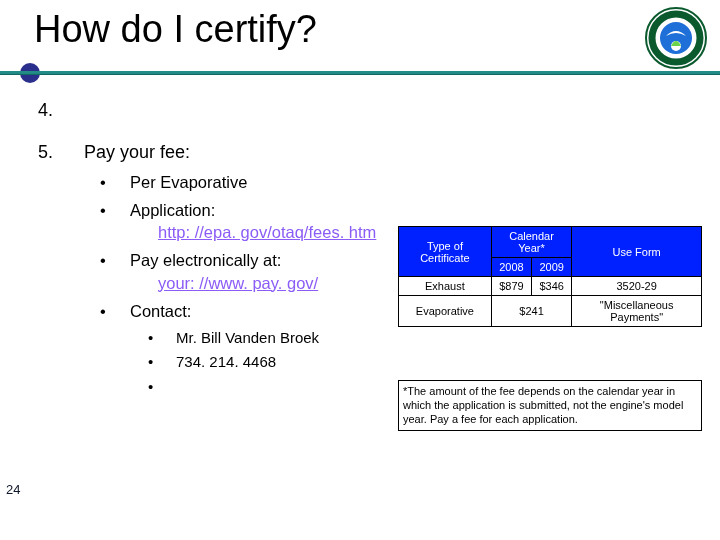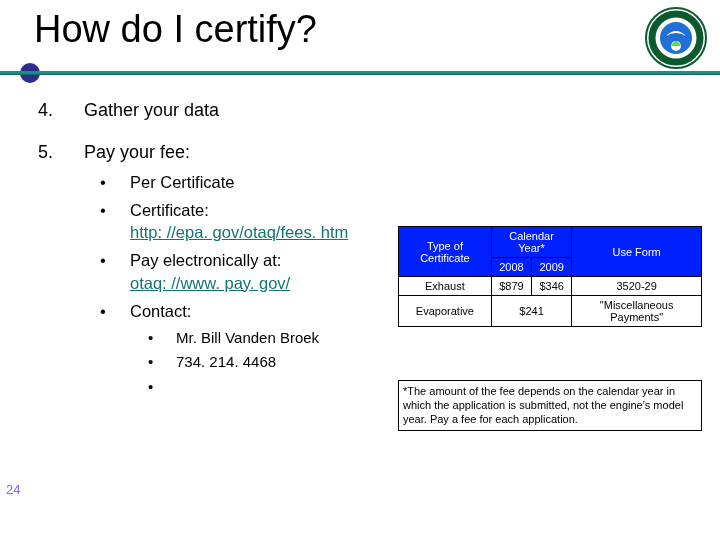--- a/index.html
+++ b/index.html
@@ -10,22 +10,22 @@
   .logo{position:absolute;right:12px;top:6px;width:64px;height:64px;}
   .logo svg{width:64px;height:64px;}
   .body{position:absolute;left:38px;top:98px;width:640px;font-size:18px;color:#000;line-height:1.35;}
   .row{display:flex;margin-bottom:18px;}
   .num{width:46px;flex:none;}
   .txt{}
   .sub1{margin-left:62px;margin-bottom:6px;display:flex;font-size:16.5px;}
   .bul{width:30px;flex:none;}
   .sub2{margin-left:110px;margin-bottom:4px;display:flex;font-size:15px;}
   .bul2{width:28px;flex:none;}
-  a.lk{color:#0f766e;text-decoration:underline;}
-  .pagenum{position:absolute;left:6px;bottom:12px;font-size:13px;color:#8b5cf6;}
+  a.lk{color:#8b5cf6;text-decoration:underline;margin-left:28px;}
+  .pagenum{position:absolute;left:6px;bottom:12px;font-size:13px;color:#0f172a;}
   
   .tbl{position:absolute;right:18px;top:226px;width:304px;font-size:11px;color:#000;}
   .tbl table{border-collapse:collapse;width:100%;}
   .tbl td,.tbl th{border:1px solid #000;padding:3px 4px;text-align:center;vertical-align:middle;}
   .hdrcell{background:#0021ff;color:#fff;font-weight:normal;}
   .caltitle{border-left:1px solid #000;border-right:1px solid #000;border-top:1px solid #000;}
   .foot{position:absolute;right:18px;top:380px;width:304px;border:1px solid #000;padding:4px;font-size:11px;line-height:1.25;box-sizing:border-box;}
 </style>
 </head>
 <body>
@@ -44,44 +44,43 @@
       <path d="M22 30 Q32 20 42 30 Q32 24 22 30 Z" fill="#fff"></path>
       <circle cx="32" cy="40" r="5" fill="#fff"></circle>
       <path d="M27 40 Q32 30 37 40 Z" fill="#6bd44a"></path>
     </svg>
   </div>
 
   <div class="body">
 
     <div class="row">
       <div class="num">4.</div>
-      <div class="txt">Gather your data</div>
     </div>
 
     <div class="row" style="margin-bottom:6px;">
       <div class="num">5.</div>
       <div class="txt">Pay your fee:</div>
     </div>
 
     <div class="sub1">
       <div class="bul">•</div>
-      <div>Per Certificate</div>
+      <div>Per Evaporative</div>
     </div>
     <div class="sub1">
       <div class="bul">•</div>
       <div>
-        <span>Certificate:</span><br>
+        <span>Application:</span><br>
         <a class="lk" href="#">http: //epa. gov/otaq/fees. htm</a>
       </div>
     </div>
     <div class="sub1">
       <div class="bul">•</div>
       <div>
         <span>Pay electronically at:</span><br>
-        <a class="lk" href="#">otaq: //www. pay. gov/</a>
+        <a class="lk" href="#">your: //www. pay. gov/</a>
       </div>
     </div>
     <div class="sub1">
       <div class="bul">•</div>
       <div>Contact:</div>
     </div>
 
     <div class="sub2">
       <div class="bul2">•</div>
       <div>Mr. Bill Vanden Broek</div>

